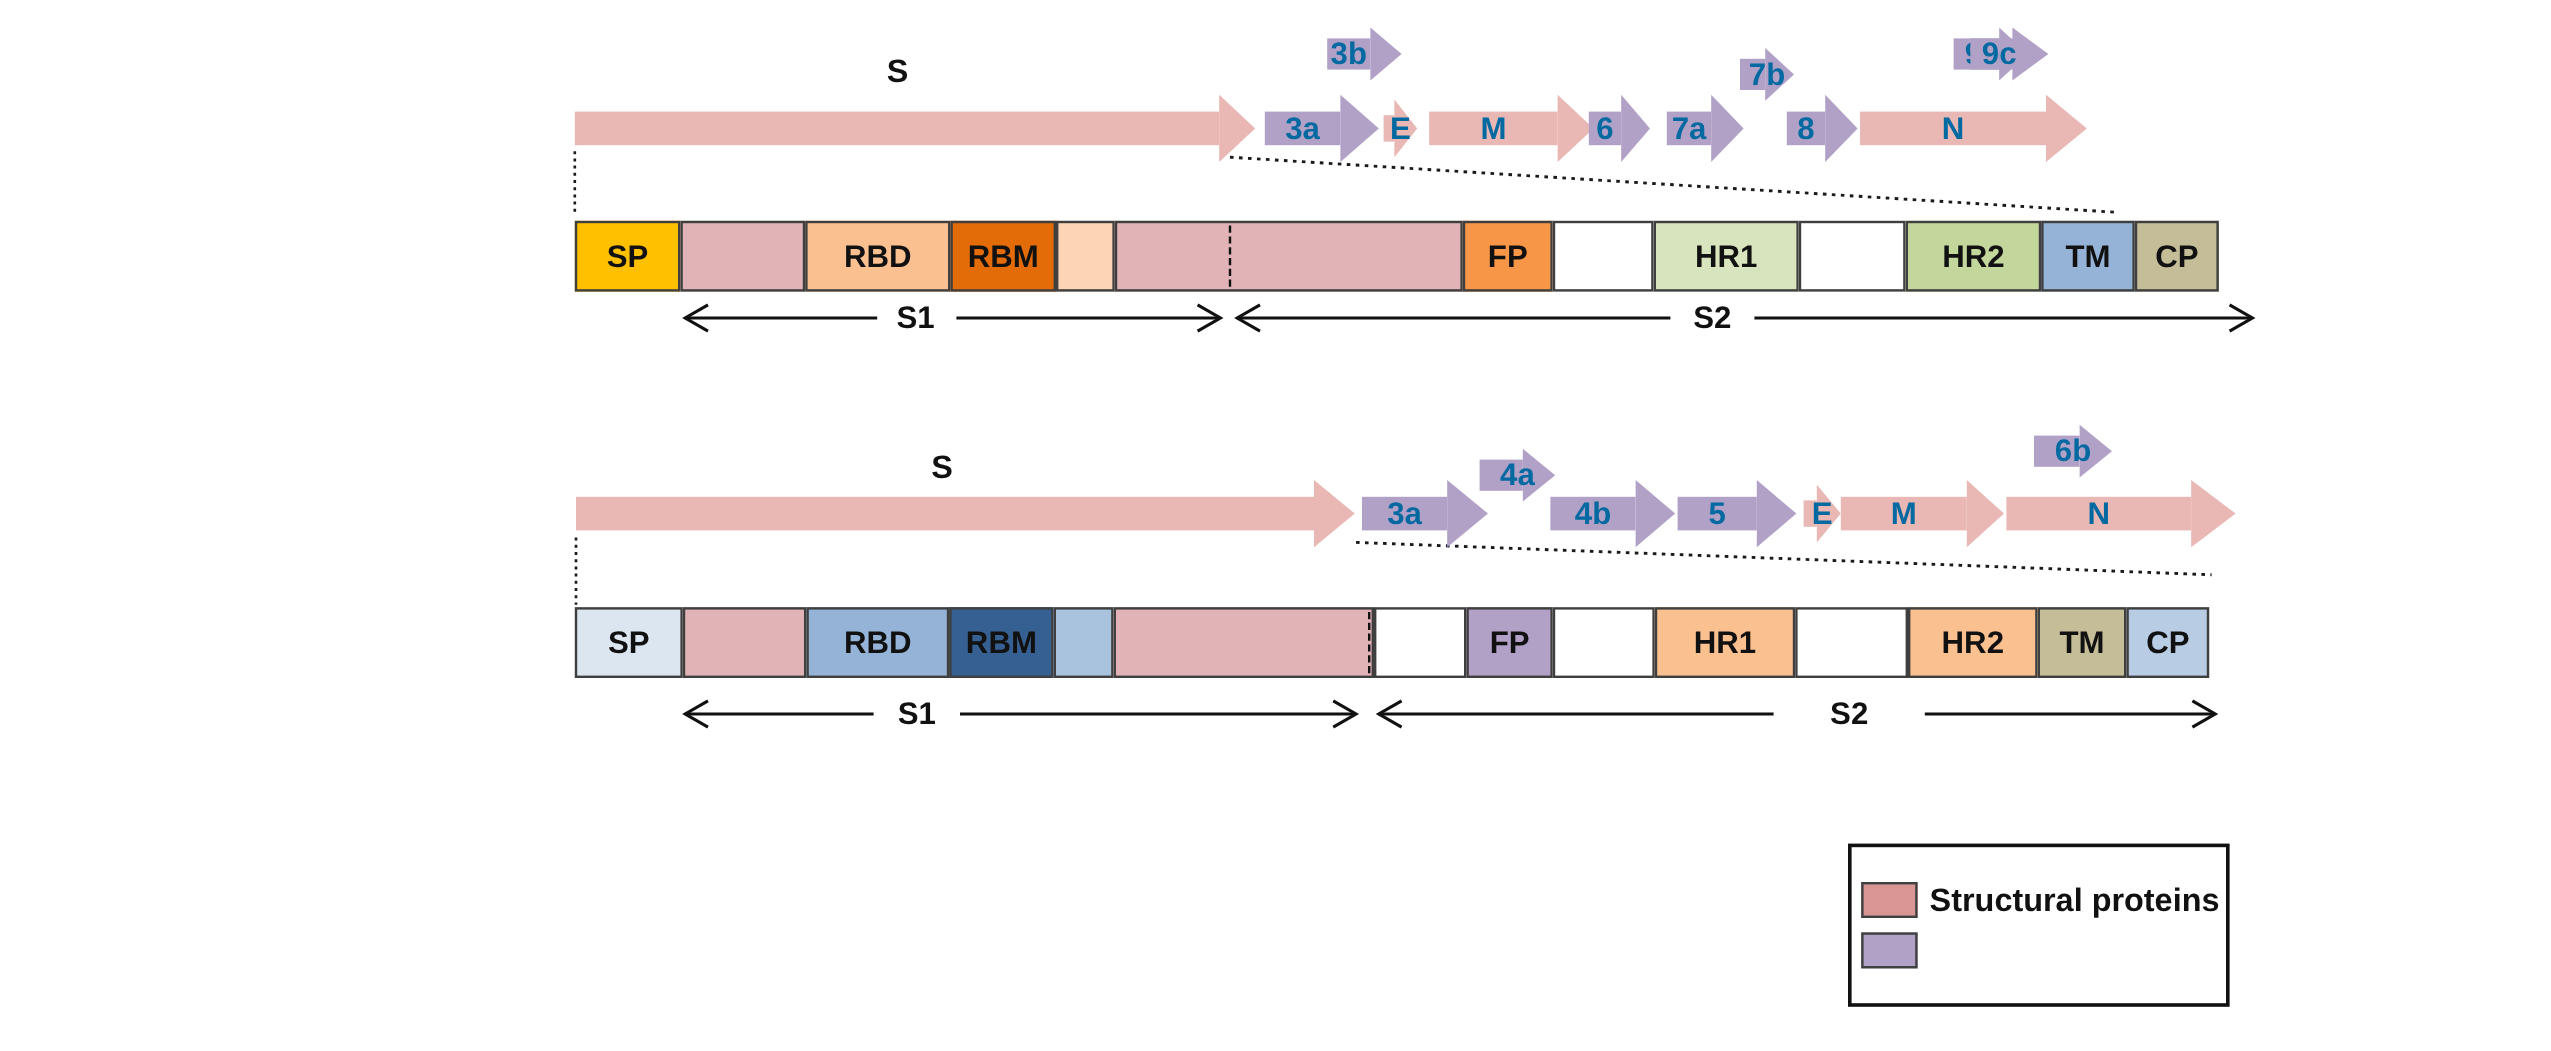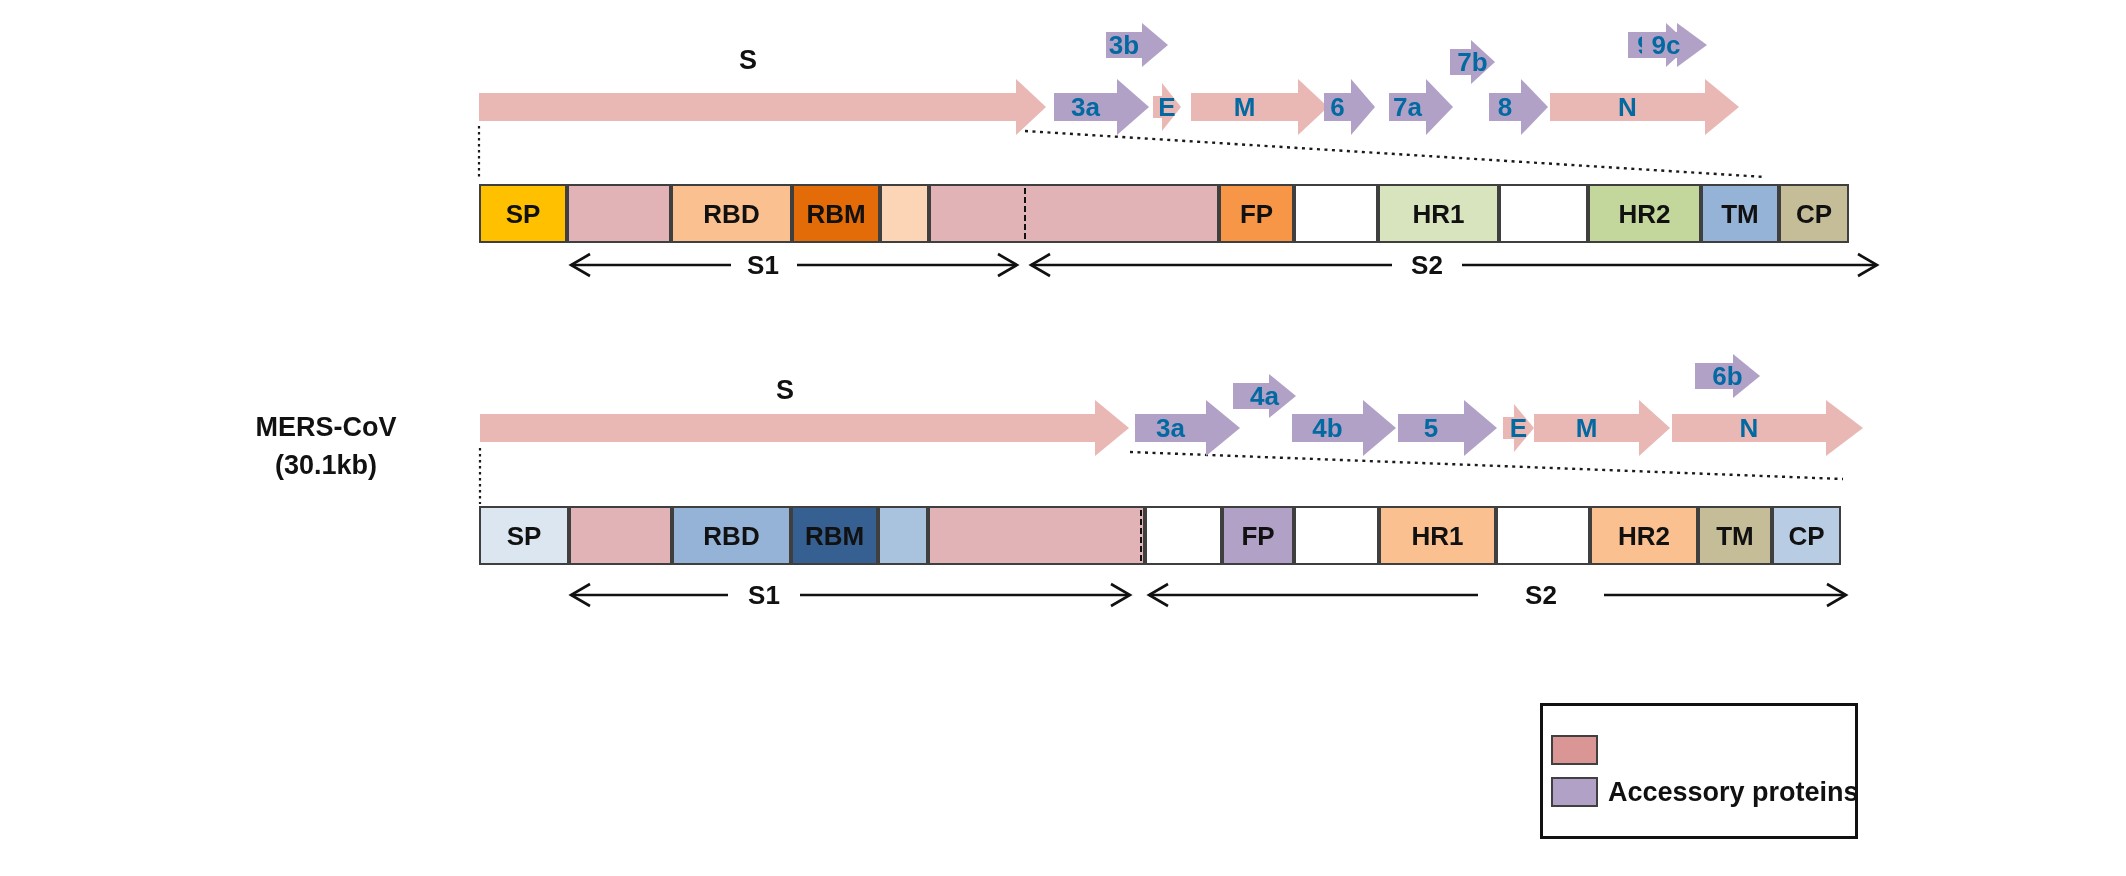--- a/index.html
+++ b/index.html
@@ -158,24 +158,20 @@
         <span class="slabel">TM</span>
       </div>
       <div class="segment" style="left: 1779px; top: 184px; width: 70px; height: 59px; background: rgb(196, 189, 151);">
         <span class="slabel">CP</span>
       </div>
     </div>
   <div class="lbl" style="font-size: 27px; left: 748px; top: 60px;" id="sars-s-label">S</div>
   <div class="lbl" style="font-size: 26px; left: 763px; top: 265px;" id="sars-s1-label">S1</div>
   <div class="lbl" style="font-size: 26px; left: 1427px; top: 265px;" id="sars-s2-label">S2</div>
 
-  <div class="virus-label" style="top:408px;">
-    <div>MERS-CoV</div>
-    <div>(30.1kb)</div>
-  </div>
   <div class="layer" id="mers-genes">
       <div class="gene" style="left: 480px; top: 400px; width: 649px; height: 56px;">
         <div class="bar" style="top: 14px; width: 615px; height: 28px; background: rgb(233, 183, 180);"></div>
         <div class="head" style="left: 615px; top: 0px; border-top: 28px solid transparent; border-bottom: 28px solid transparent; border-left: 34px solid rgb(233, 183, 180);"></div>
       </div>
       <div class="gene" style="left: 1135px; top: 400px; width: 105px; height: 56px;">
         <div class="bar" style="top: 14px; width: 71px; height: 28px; background: rgb(178, 161, 199);"></div>
         <div class="head" style="left: 71px; top: 0px; border-top: 28px solid transparent; border-bottom: 28px solid transparent; border-left: 34px solid rgb(178, 161, 199);"></div>
         <span class="glabel" style="left: 35.5px; top: 28px;">3a</span>
       </div>
@@ -249,20 +245,20 @@
         <span class="slabel">CP</span>
       </div>
     </div>
   <div class="lbl" style="font-size: 27px; left: 785px; top: 390px;" id="mers-s-label">S</div>
   <div class="lbl" style="font-size: 26px; left: 764px; top: 595px;" id="mers-s1-label">S1</div>
   <div class="lbl" style="font-size: 26px; left: 1541px; top: 595px;" id="mers-s2-label">S2</div>
 
   <div id="legend">
       <div class="legend-row">
         <div class="legend-swatch" style="background: rgb(217, 150, 148);"></div>
+        <span class="legend-label">Structural proteins</span>
       </div>
       <div class="legend-row">
         <div class="legend-swatch" style="background: rgb(178, 161, 199);"></div>
-        <span class="legend-label">Accessory proteins</span>
       </div>
     </div>
 
 </div>
 
 </body></html>

